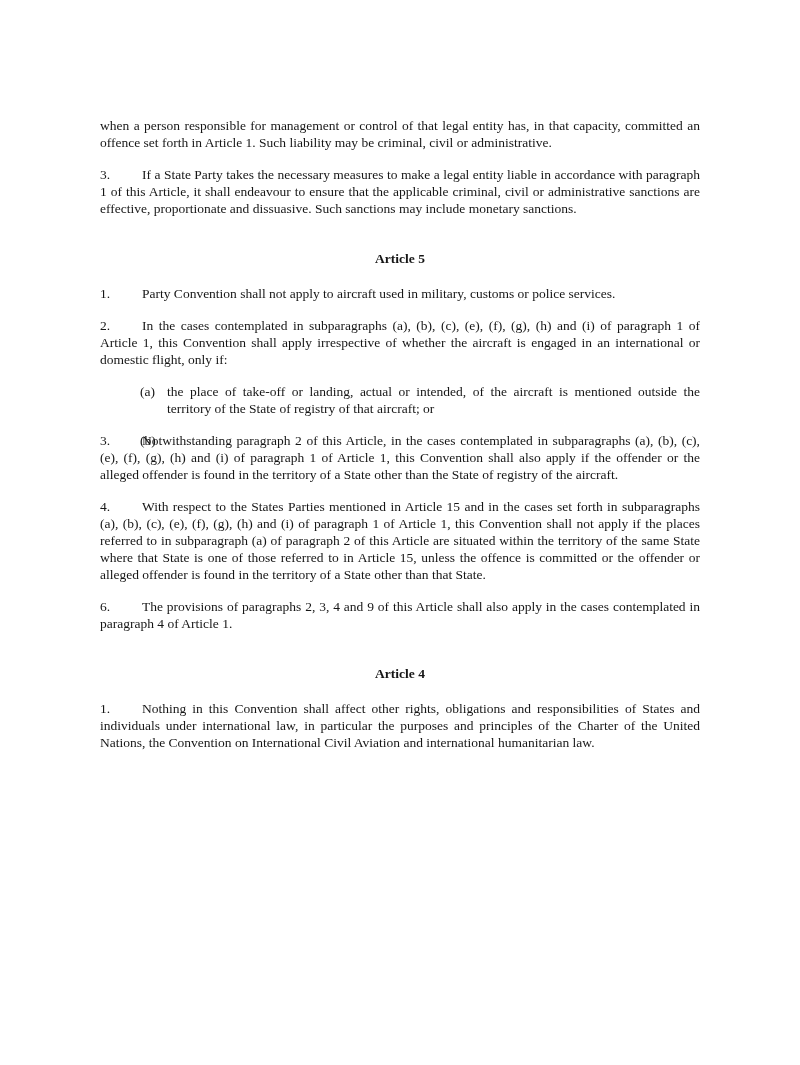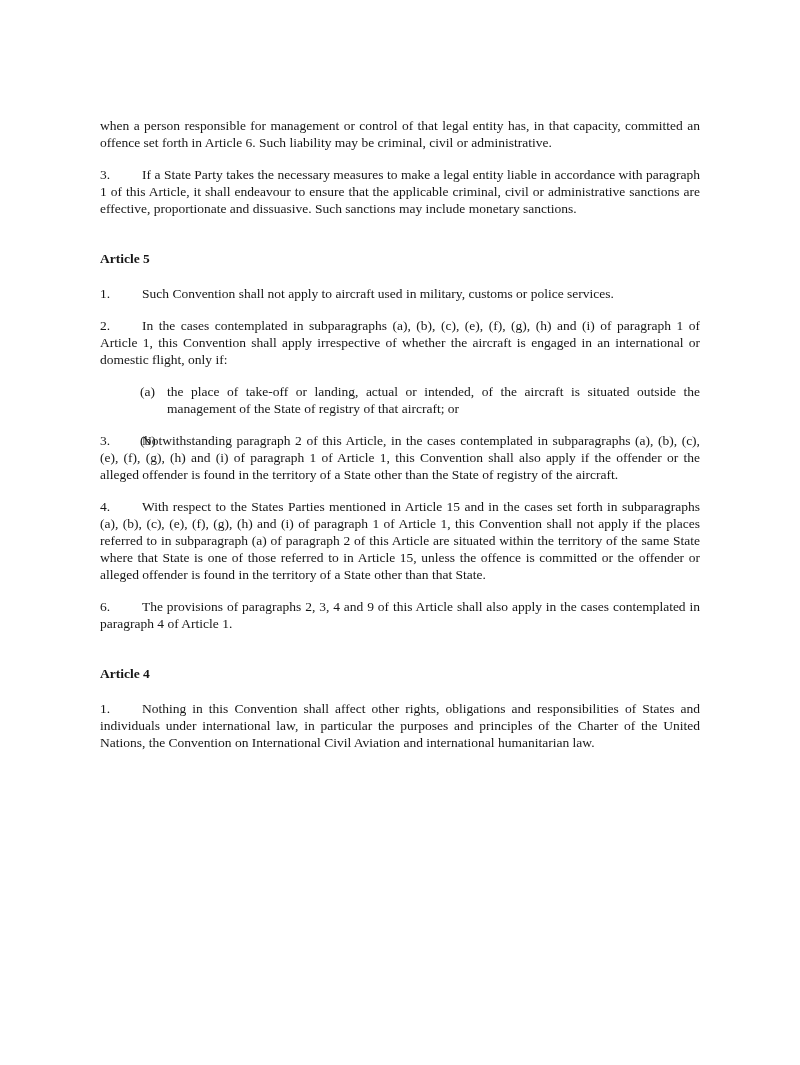--- a/index.html
+++ b/index.html
@@ -29,50 +29,51 @@
   .num {
     display: inline-block;
     width: 42px;
     text-align: left;
   }
   .heading {
     margin: 33px 0 18px 0;
     font-size: 13.5px;
     line-height: 17px;
     font-weight: bold;
+    text-align: center;
   }
   .subitem {
     position: relative;
     margin: 0 0 15px 67px;
     text-align: justify;
   }
   .marker {
     position: absolute;
     left: -27px;
     top: 0;
   }
 </style>
 </head>
 <body>
 
 <main class="page-content">
 
-  <p class="para">when a person responsible for management or control of that legal entity has, in that capacity, committed an offence set forth in Article 6. Such liability may be criminal, civil or administrative.</p>
+  <p class="para">when a person responsible for management or control of that legal entity has, in that capacity, committed an offence set forth in Article 1. Such liability may be criminal, civil or administrative.</p>
 
 
   <p class="para"><span class="num">3.</span><span>If a State Party takes the necessary measures to make a legal entity liable in accordance with paragraph 1 of this Article, it shall endeavour to ensure that the applicable criminal, civil or administrative sanctions are effective, proportionate and dissuasive. Such sanctions may include monetary sanctions.</span></p>
 
   <h2 class="heading">Article 5</h2>
 
-  <p class="para"><span class="num">1.</span><span>Such Convention shall not apply to aircraft used in military, customs or police services.</span></p>
+  <p class="para"><span class="num">1.</span><span>Party Convention shall not apply to aircraft used in military, customs or police services.</span></p>
 
   <p class="para"><span class="num">2.</span><span>In the cases contemplated in subparagraphs (a), (b), (c), (e), (f), (g), (h) and (i) of paragraph 1 of Article 1, this Convention shall apply irrespective of whether the aircraft is engaged in an international or domestic flight, only if:</span></p>
 
   <div class="subitem">
-    <span class="marker">(a)</span><span>the place of take-off or landing, actual or intended, of the aircraft is situated outside the management of the State of registry of that aircraft; or</span>
+    <span class="marker">(a)</span><span>the place of take-off or landing, actual or intended, of the aircraft is mentioned outside the territory of the State of registry of that aircraft; or</span>
   </div>
 
   <div class="subitem">
     <span class="marker">(b)</span>
   </div>
 
   <p class="para"><span class="num">3.</span><span>Notwithstanding paragraph 2 of this Article, in the cases contemplated in subparagraphs (a), (b), (c), (e), (f), (g), (h) and (i) of paragraph 1 of Article 1, this Convention shall also apply if the offender or the alleged offender is found in the territory of a State other than the State of registry of the aircraft.</span></p>
 
   <p class="para"><span class="num">4.</span><span>With respect to the States Parties mentioned in Article 15 and in the cases set forth in subparagraphs (a), (b), (c), (e), (f), (g), (h) and (i) of paragraph 1 of Article 1, this Convention shall not apply if the places referred to in subparagraph (a) of paragraph 2 of this Article are situated within the territory of the same State where that State is one of those referred to in Article 15, unless the offence is committed or the offender or alleged offender is found in the territory of a State other than that State.</span></p>
 

